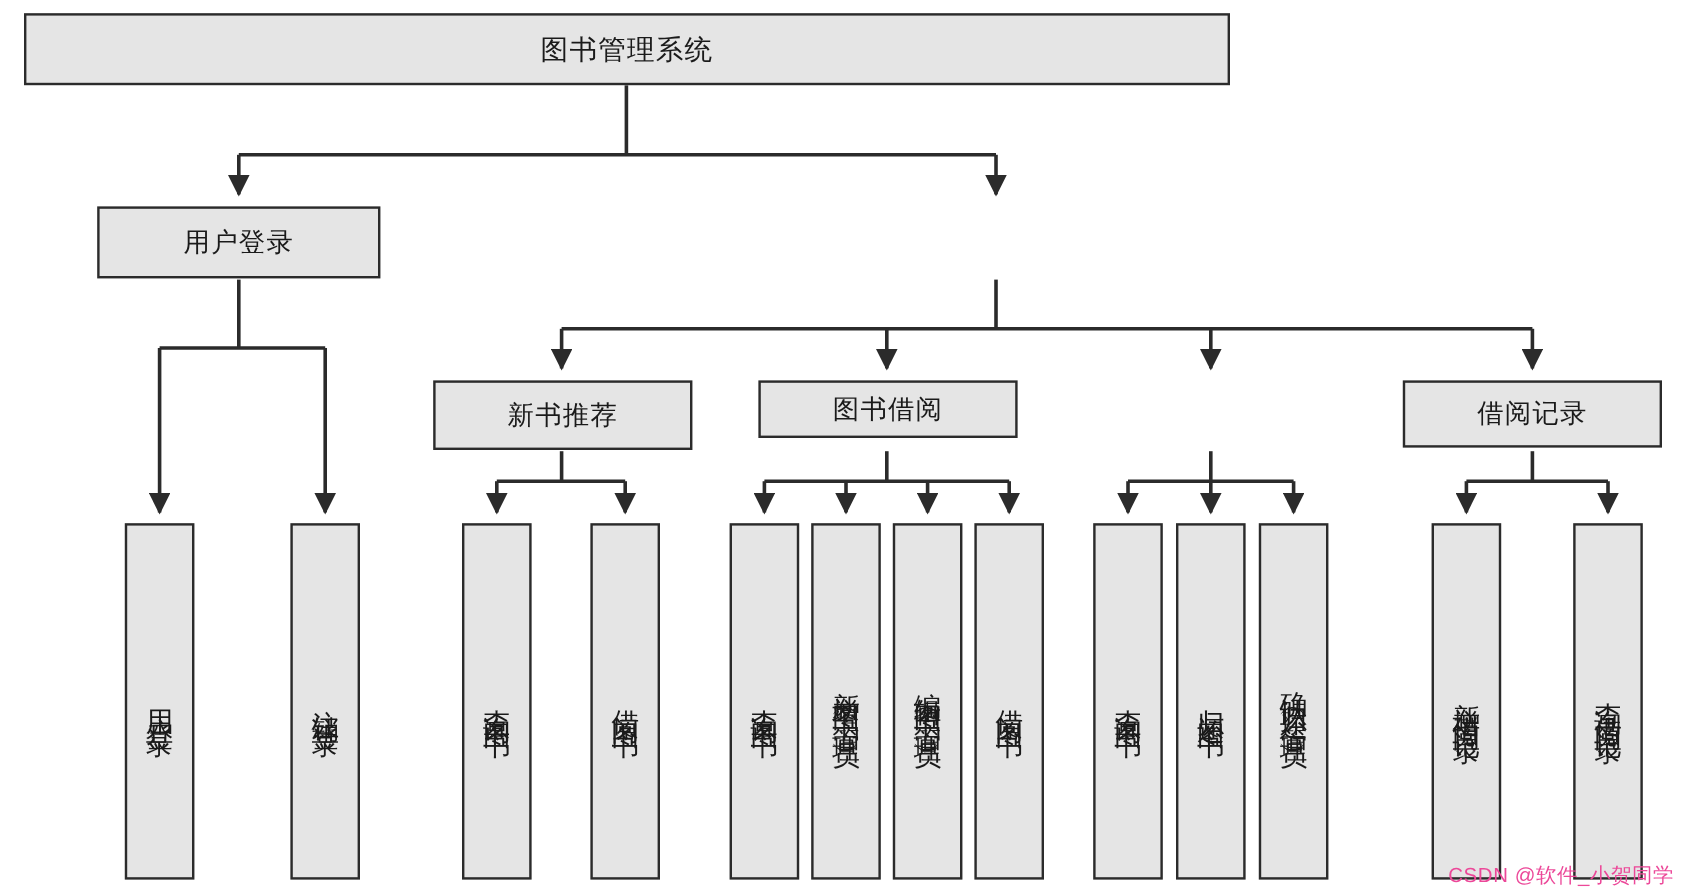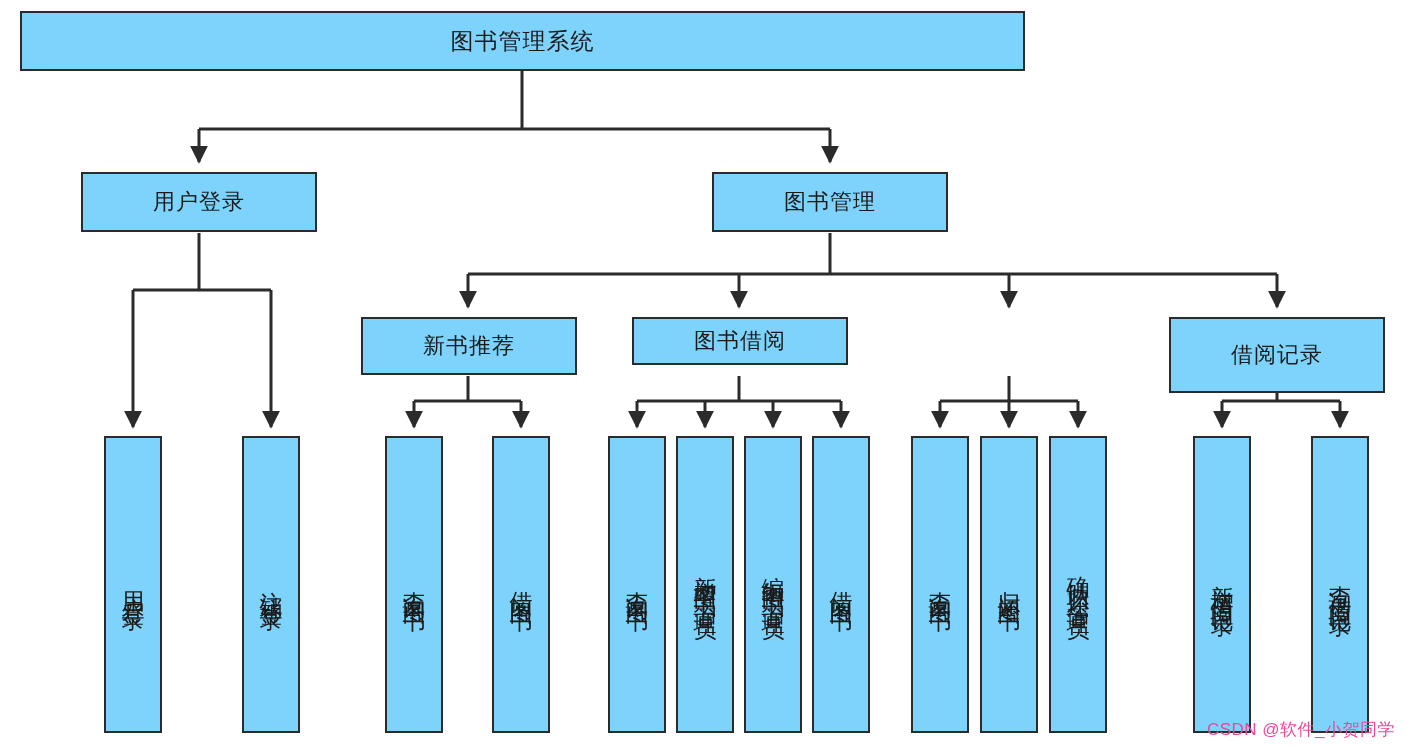--- a/index.html
+++ b/index.html
@@ -23,21 +23,21 @@
     left: 0;
     top: 0;
     width: 1405px;
     height: 747px;
     pointer-events: none;
   }
   .node {
     position: absolute;
     box-sizing: border-box;
     border: 2px solid #2b2b2b;
-    background: #7dd3fc;
+    background: #e5e5e5;
     display: flex;
     align-items: center;
     justify-content: center;
     color: #1a1a1a;
   }
   .node.horiz {
     font-size: 22px;
     letter-spacing: 1px;
   }
   .node.vert {
@@ -119,25 +119,24 @@
       <path d="M 1277 376 L 1277 401"></path>
       <path d="M 1222 401 L 1340 401"></path>
       <path d="M 1222 401 L 1222 427" marker-end="url(#arrow)"></path>
       <path d="M 1340 401 L 1340 427" marker-end="url(#arrow)"></path>
     </g>
   </svg>
 
   <div class="node horiz root" style="left:20px; top:11px; width:1005px; height:60px;">图书管理系统</div>
 
   <div class="node horiz" style="left:81px; top:172px; width:236px; height:60px;">用户登录</div>
-  <div class="node horiz" style="left:712px; top:172px; width:236px; height:60px;">图书管理</div>
 
   <div class="node horiz" style="left:361px; top:317px; width:216px; height:58px;">新书推荐</div>
   <div class="node horiz" style="left:632px; top:317px; width:216px; height:48px;">图书借阅</div>
-  <div class="node horiz" style="left:1169px; top:317px; width:216px; height:76px;font-family:Liberation Serif, serif;">借阅记录</div>
+  <div class="node horiz" style="left:1169px; top:317px; width:216px; height:56px;font-family:Liberation Serif, serif;">借阅记录</div>
 
   <div class="node vert" style="left:104px; top:436px; width:58px; height:297px;">
     <span>用户登录</span>
   </div>
   <div class="node vert" style="left:242px; top:436px; width:58px; height:297px;">
     <span>注销登录</span>
   </div>
 
   <div class="node vert" style="left:385px; top:436px; width:58px; height:297px;">
     <span>查询图书</span>

